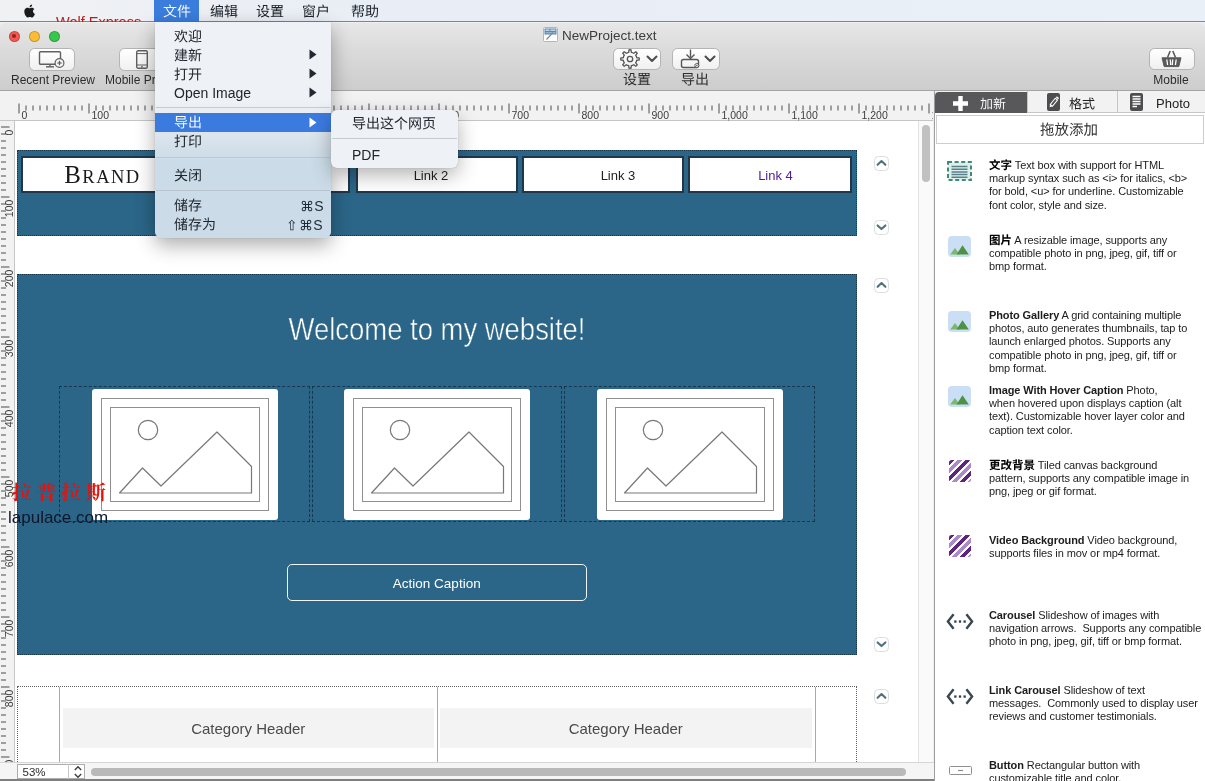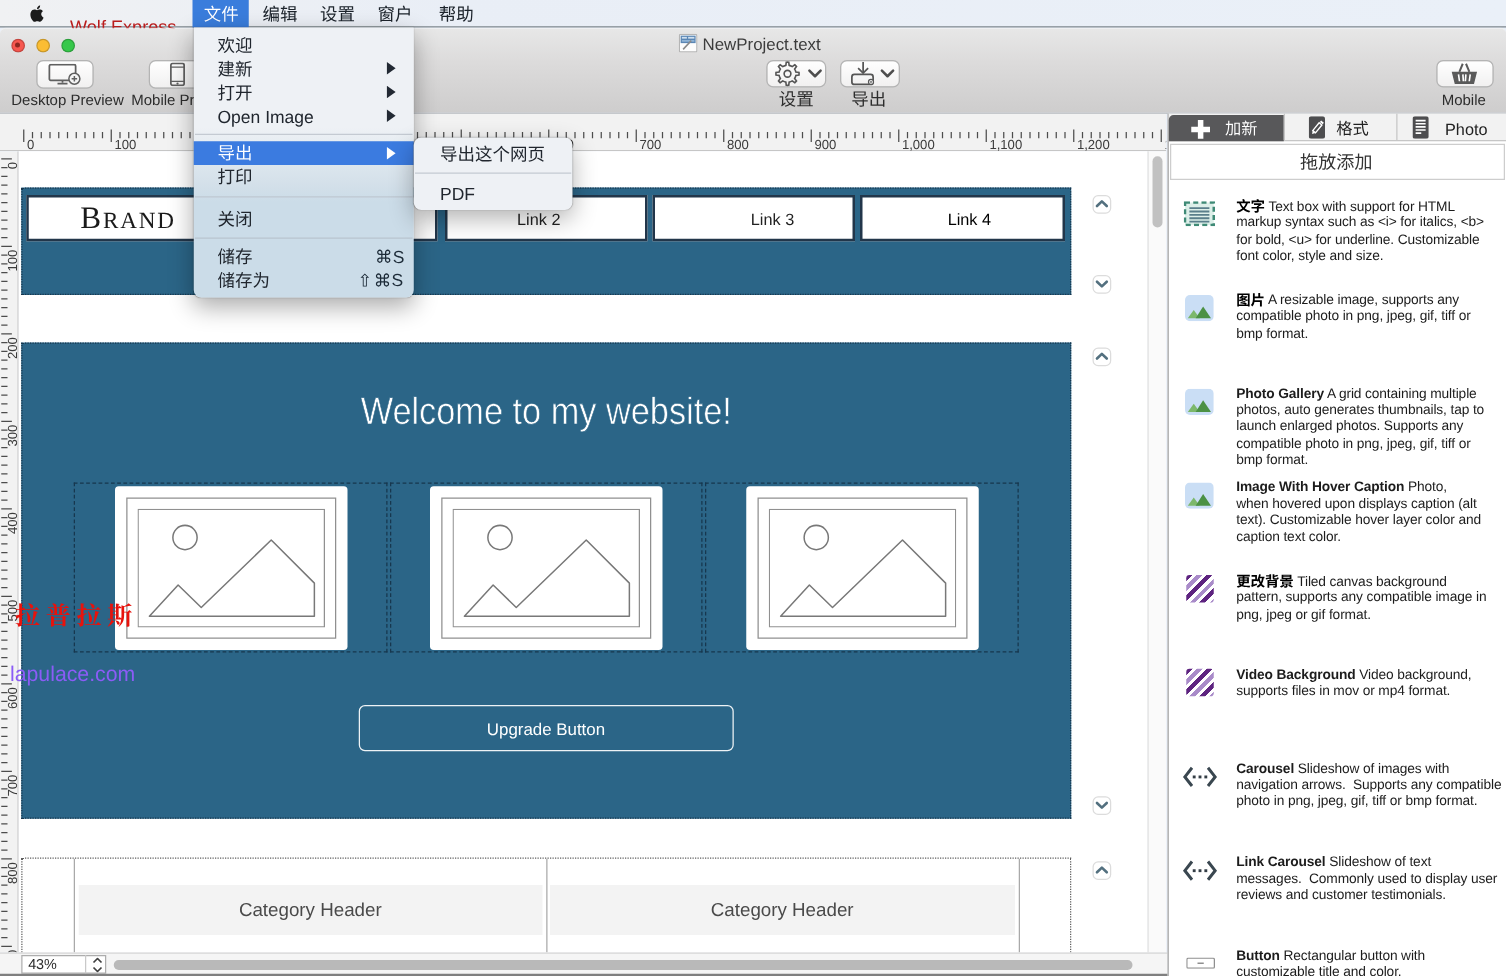--- a/index.html
+++ b/index.html
@@ -104,21 +104,21 @@
 <div class="abs" style="left:562px;top:27.5px;font-size:13.5px;color:#3c3c3c;white-space:nowrap">NewProject.text</div>
 <div class="abs" style="left:29px;top:48px;width:46px;height:22.5px;background:linear-gradient(#ffffff,#f1f0f0);border:1px solid #b4b4b4;border-radius:5.5px;box-sizing:border-box"></div>
 <svg class="abs" style="left:37px;top:51px" width="30" height="17" viewBox="0 0 30 17">
 <rect x="2.5" y="0.75" width="21" height="12.5" rx="1" fill="none" stroke="#606060" stroke-width="1.4"></rect>
 <line x1="9" y1="15.8" x2="17" y2="15.8" stroke="#606060" stroke-width="1.4"></line>
 <line x1="13" y1="13.4" x2="13" y2="15.2" stroke="#606060" stroke-width="1.4"></line>
 <circle cx="22.5" cy="12" r="4.4" fill="#f5f5f5" stroke="#606060" stroke-width="1.2"></circle>
 <line x1="22.5" y1="9.8" x2="22.5" y2="14.2" stroke="#606060" stroke-width="1.2"></line>
 <line x1="20.3" y1="12" x2="24.7" y2="12" stroke="#606060" stroke-width="1.2"></line>
   </svg>
-<div class="abs" style="left:9px;top:72.5px;width:88px;text-align:center;font-size:12px;color:#2d2d2d;white-space:nowrap">Desktop Preview</div>
+<div class="abs" style="left:9px;top:72.5px;width:88px;text-align:center;font-size:12px;color:#2d2d2d;white-space:nowrap">Recent Preview</div>
 <div class="abs" style="left:119px;top:48px;width:46px;height:22.5px;background:linear-gradient(#ffffff,#f1f0f0);border:1px solid #b4b4b4;border-radius:5.5px;box-sizing:border-box"></div>
 <svg class="abs" style="left:136px;top:50px" width="12" height="19" viewBox="0 0 12 19">
 <rect x="0.7" y="0.7" width="10.6" height="17.6" rx="1.5" fill="none" stroke="#606060" stroke-width="1.4"></rect>
 <line x1="0.7" y1="3.6" x2="11.3" y2="3.6" stroke="#606060" stroke-width="1"></line>
 <line x1="0.7" y1="15" x2="11.3" y2="15" stroke="#606060" stroke-width="1"></line>
 <circle cx="6" cy="16.8" r="0.9" fill="#606060"></circle>
   </svg>
 <div class="abs" style="left:105px;top:72.5px;width:84px;text-align:left;font-size:12px;color:#2d2d2d;white-space:nowrap">Mobile Preview</div>
 <div class="abs" style="left:613px;top:47.5px;width:48px;height:22.5px;background:linear-gradient(#ffffff,#f1f0f0);border:1px solid #b4b4b4;border-radius:5.5px;box-sizing:border-box"></div>
 <svg class="abs" style="left:618px;top:48px" width="24" height="22" viewBox="0 0 24 22">
@@ -198,21 +198,21 @@
 <div class="abs" style="left:17px;top:149.5px;width:840px;height:86.5px;background:#2b6587;border:1.5px dotted #17374e;box-sizing:border-box"></div>
 <div class="abs" style="left:20.7px;top:155.5px;width:163.5px;height:37.5px;background:#fff;border:2.5px solid #22364a;box-sizing:border-box"></div>
 <div class="abs" style="left:20.7px;top:161px;width:163.5px;text-align:center;font-family:'Liberation Serif',serif;color:#1a1a1a;font-size:25px;letter-spacing:1.5px;white-space:nowrap"><span>B</span><span style="font-size:18.5px">RAND</span></div>
 <div class="abs" style="left:189px;top:155.5px;width:161px;height:37.5px;background:#fff;border:2.5px solid #22364a;box-sizing:border-box"></div>
 <div class="abs" style="left:189px;top:167.5px;width:161px;text-align:center;font-size:13px;color:#222;white-space:nowrap">Link 1</div>
 <div class="abs" style="left:356px;top:155.5px;width:161.5px;height:37.5px;background:#fff;border:2.5px solid #22364a;box-sizing:border-box"></div>
 <div class="abs" style="left:356px;top:167.5px;width:150px;text-align:center;font-size:13px;color:#222;white-space:nowrap">Link 2</div>
 <div class="abs" style="left:522px;top:155.5px;width:162px;height:37.5px;background:#fff;border:2.5px solid #22364a;box-sizing:border-box"></div>
 <div class="abs" style="left:522px;top:167.5px;width:192px;text-align:center;font-size:13px;color:#222;white-space:nowrap">Link 3</div>
 <div class="abs" style="left:687.5px;top:155.5px;width:164px;height:37.5px;background:#fff;border:2.5px solid #22364a;box-sizing:border-box"></div>
-<div class="abs" style="left:687.5px;top:167.5px;width:176px;text-align:center;font-size:13px;color:#000000;white-space:nowrap">Link 4</div>
+<div class="abs" style="left:687.5px;top:167.5px;width:176px;text-align:center;font-size:13px;color:#4c1d95;white-space:nowrap">Link 4</div>
 <div class="abs" style="left:17px;top:274px;width:840px;height:381px;background:#2b6587;border:1.5px dotted #17374e;box-sizing:border-box"></div>
 <div class="abs" style="left:17px;top:313.5px;width:840px;text-align:center;color:#fff;font-size:30.5px;font-weight:400;line-height:30.5px;-webkit-text-stroke:0.5px #2b6587;transform:scaleX(0.9);white-space:nowrap">Welcome to my website!</div>
 <div class="abs" style="left:59px;top:386px;width:251px;height:135.5px;border:1.5px dashed #17374e;box-sizing:border-box"></div>
 <div class="abs" style="left:91.5px;top:388.5px;width:186px;height:131px;background:#fff;border-radius:3px"></div>
 <div class="abs" style="left:100.5px;top:397.5px;width:168px;height:113px;border:1px solid #909090;box-sizing:border-box"></div>
 <svg class="abs" style="left:109.5px;top:406.5px" width="150" height="95" viewBox="0 0 150 95">
 <rect x="0.5" y="0.5" width="149" height="94" fill="none" stroke="#909090"></rect>
 <circle cx="38" cy="23" r="9.7" fill="none" stroke="#787878" stroke-width="1.2"></circle>
 <path d="M9.5 86 L32.5 61 L51 79 L107 25 L141.5 59.5 L141.5 86 Z" fill="none" stroke="#787878" stroke-width="1.2" stroke-linejoin="round"></path>
 </svg>
@@ -226,21 +226,21 @@
 </svg>
 <div class="abs" style="left:564px;top:386px;width:251px;height:135.5px;border:1.5px dashed #17374e;box-sizing:border-box"></div>
 <div class="abs" style="left:596.5px;top:388.5px;width:186px;height:131px;background:#fff;border-radius:3px"></div>
 <div class="abs" style="left:605.5px;top:397.5px;width:168px;height:113px;border:1px solid #909090;box-sizing:border-box"></div>
 <svg class="abs" style="left:614.5px;top:406.5px" width="150" height="95" viewBox="0 0 150 95">
 <rect x="0.5" y="0.5" width="149" height="94" fill="none" stroke="#909090"></rect>
 <circle cx="38" cy="23" r="9.7" fill="none" stroke="#787878" stroke-width="1.2"></circle>
 <path d="M9.5 86 L32.5 61 L51 79 L107 25 L141.5 59.5 L141.5 86 Z" fill="none" stroke="#787878" stroke-width="1.2" stroke-linejoin="round"></path>
 </svg>
 <div class="abs" style="left:287px;top:563.5px;width:299.5px;height:37px;border:1.5px solid rgba(255,255,255,0.92);border-radius:5px;box-sizing:border-box"></div>
-<div class="abs" style="left:287px;top:576px;width:299.5px;text-align:center;font-size:13.5px;color:#fff;white-space:nowrap">Upgrade Button</div>
+<div class="abs" style="left:287px;top:576px;width:299.5px;text-align:center;font-size:13.5px;color:#fff;white-space:nowrap">Action Caption</div>
 <div class="abs" style="left:17px;top:686px;width:840px;height:76px;background:#fff;border-top:1.5px dotted #5f5f5f;border-left:1.5px dotted #5f5f5f;border-right:1.5px dotted #5f5f5f;box-sizing:border-box"></div>
 <div class="abs" style="left:59px;top:687px;width:1px;height:75px;background:#a9a9a9"></div>
 <div class="abs" style="left:437px;top:687px;width:1px;height:75px;background:#a9a9a9"></div>
 <div class="abs" style="left:815px;top:687px;width:1px;height:75px;background:#a9a9a9"></div>
 <div class="abs" style="left:62.5px;top:707.5px;width:371.5px;height:40px;background:#f3f3f3"></div>
 <div class="abs" style="left:440px;top:707.5px;width:371.5px;height:40px;background:#f3f3f3"></div>
 <div class="abs" style="left:62.5px;top:719.5px;width:371.5px;text-align:center;font-size:15px;color:#4a4a4a;white-space:nowrap">Category Header</div>
 <div class="abs" style="left:440px;top:719.5px;width:371.5px;text-align:center;font-size:15px;color:#4a4a4a;white-space:nowrap">Category Header</div>
 <div class="abs" style="left:874.0px;top:156.0px;width:15px;height:15px;background:#fff;border:1px solid #dcdcdc;border-radius:4.5px;box-sizing:border-box"></div>
 <svg class="abs" style="left:874.0px;top:156.0px" width="15" height="15" viewBox="0 0 15 15">
@@ -259,21 +259,21 @@
     <path d="M3.6 5.4 L7.5 9.1 L11.4 5.4" fill="none" stroke="#53707f" stroke-width="2.1" stroke-linecap="round" stroke-linejoin="round"></path>
   </svg>
 <div class="abs" style="left:874.0px;top:689.0px;width:15px;height:15px;background:#fff;border:1px solid #dcdcdc;border-radius:4.5px;box-sizing:border-box"></div>
 <svg class="abs" style="left:874.0px;top:689.0px" width="15" height="15" viewBox="0 0 15 15">
     <path d="M3.6 8.8 L7.5 5.1 L11.4 8.8" fill="none" stroke="#53707f" stroke-width="2.1" stroke-linecap="round" stroke-linejoin="round"></path>
   </svg>
 <div class="abs" style="left:918px;top:121px;width:15px;height:641px;background:#fafafa;border-left:1px solid #e2e2e2;box-sizing:border-box"></div>
 <div class="abs" style="left:922px;top:125px;width:8px;height:57px;background:#c1c1c1;border-radius:4px"></div>
 <div class="abs" style="left:0;top:762px;width:934px;height:19px;background:#f5f5f5;border-top:1px solid #d6d6d6;box-sizing:border-box"></div>
 <div class="abs" style="left:16.6px;top:764px;width:68.5px;height:14.5px;background:#fff;border:1px solid #adadad;box-sizing:border-box"></div>
-<div class="abs" style="left:22.5px;top:766px;font-size:11.5px;color:#2c2c2c">43%</div>
+<div class="abs" style="left:22.5px;top:766px;font-size:11.5px;color:#2c2c2c">53%</div>
 <div class="abs" style="left:68px;top:764px;width:1px;height:14.5px;background:#c9c9c9"></div>
 <svg class="abs" style="left:73px;top:765.5px" width="10" height="12" viewBox="0 0 10 12">
 <path d="M1.8 4 L5 0.8 L8.2 4 M1.8 8 L5 11.2 L8.2 8" fill="none" stroke="#3e3e3e" stroke-width="1.4" stroke-linejoin="round"></path>
   </svg>
 <div class="abs" style="left:91px;top:768px;width:815px;height:7.5px;background:#b9b9b9;border-radius:4px"></div>
 <div class="abs" style="left:0;top:779px;width:1205px;height:2px;background:#7f7f7f"></div>
 <div class="abs" style="left:934px;top:91px;width:271px;height:690px;background:#fff;border-left:1px solid #9f9f9f;box-sizing:border-box"></div>
 <div class="abs" style="left:935px;top:91px;width:270px;height:21.5px;background:#f2f2f2;border-bottom:1px solid #c6c6c6;box-sizing:border-box"></div>
 <div class="abs" style="left:935px;top:91.5px;width:92px;height:21px;background:#58585a;border-radius:4px 0 0 0"></div>
 <svg class="abs" style="left:952px;top:95px" width="17" height="17" viewBox="0 0 17 17">
@@ -444,12 +444,12 @@
       <use href="#r9875" x="5000"></use>
     </svg></div>
 <div class="abs" style="left:332px;top:137.5px;width:125px;height:1px;background:#c4cad2"></div>
 <div class="abs" style="left:352px;top:146.5px;font-size:14px;color:#20262e">PDF</div>
 <div style="position:absolute;left:12px;top:481.5px;"><svg width="93.8" height="20" viewBox="0 0 4690 1000" style="fill:#e8120c;overflow:visible">
       <use href="#s62c9" x="0"></use>
       <use href="#s666e" x="1230"></use>
       <use href="#s62c9" x="2460"></use>
       <use href="#s65af" x="3690"></use>
     </svg></div>
-<div class="abs" style="left:8px;top:530px;font-size:17px;color:#8b5cf6;white-space:nowrap">lapulace.com</div>
+<div class="abs" style="left:8px;top:508px;font-size:17px;color:#0f172a;white-space:nowrap">lapulace.com</div>
 </body></html>

